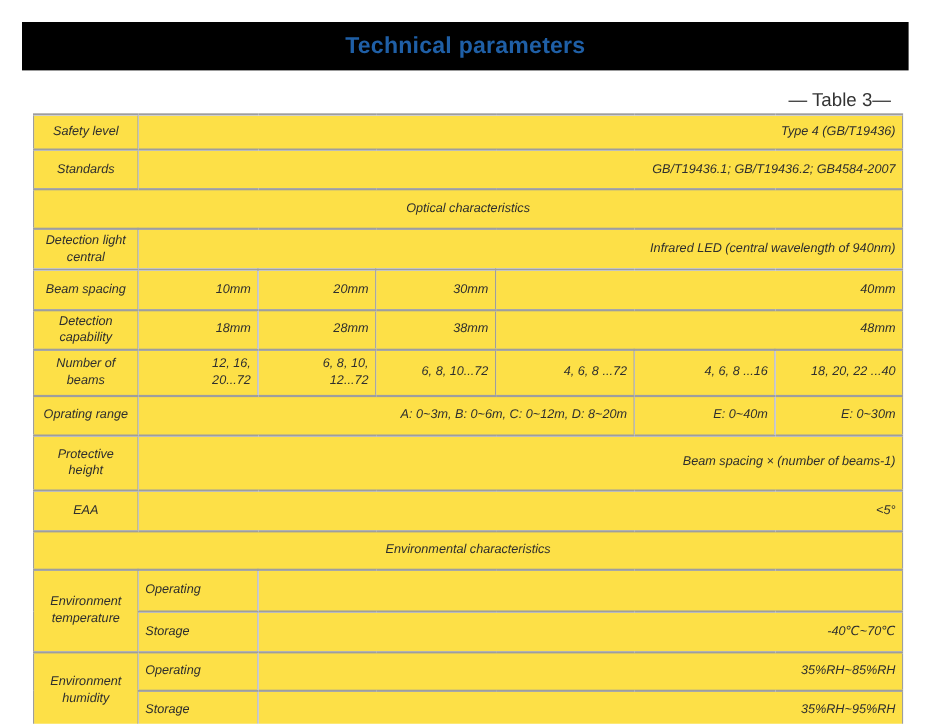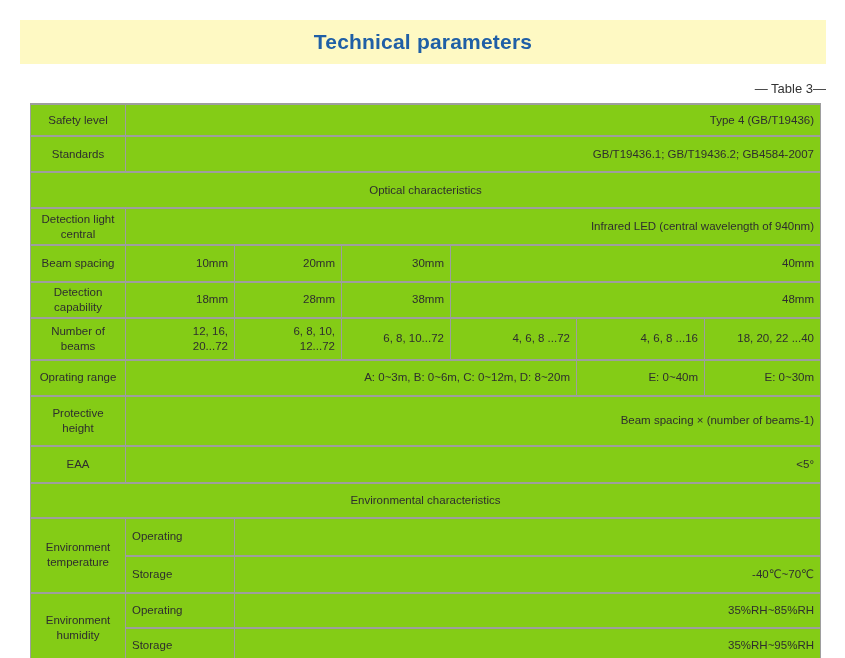--- a/index.html
+++ b/index.html
@@ -9,53 +9,54 @@
     overflow: hidden;
     position: relative;
     background: #ffffff;
     font-family: "Liberation Sans", "DejaVu Sans", sans-serif;
     color: #2e2e2e;
   }
   .header-band {
     position: absolute;
     left: 20px; top: 20px;
     width: 806px; height: 44px;
-    background: #fef9c3;
+    background: #000000;
     display: flex; align-items: center; justify-content: center;
   }
   .header-title {
     font-size: 21px;
     font-weight: 700;
     color: #1f5fa6;
     letter-spacing: 0.2px;
   }
   .table-caption {
     position: absolute;
-    top: 81px; right: 19px;
-    font-size: 13px;
+    top: 81px; right: 35px;
+    font-size: 17px;
     color: #333333;
   }
   table.params {
     position: absolute;
     left: 30px; top: 103px;
     width: 790px;
     table-layout: fixed;
     border-collapse: collapse;
     font-size: 11.5px;
     color: #2e2e2e;
   }
   table.params td {
     border: 1px solid #9e9e9e;
     border-top-width: 2px;
     border-bottom-width: 2px;
     padding: 2px 6px;
     vertical-align: middle;
     line-height: 1.3;
     overflow: hidden;
-    background: #84cc16;
+    background: #fde047;
+    font-style: italic;
   }
   td.label { text-align: center; padding: 2px 4px; }
   td.sub   { text-align: left; }
   td.value { text-align: right; padding-left: 10px; white-space: pre-line; }
   td.section { text-align: center; background: #e7e7e9; }
 </style>
 </head>
 <body>
 
 <div class="header-band">

